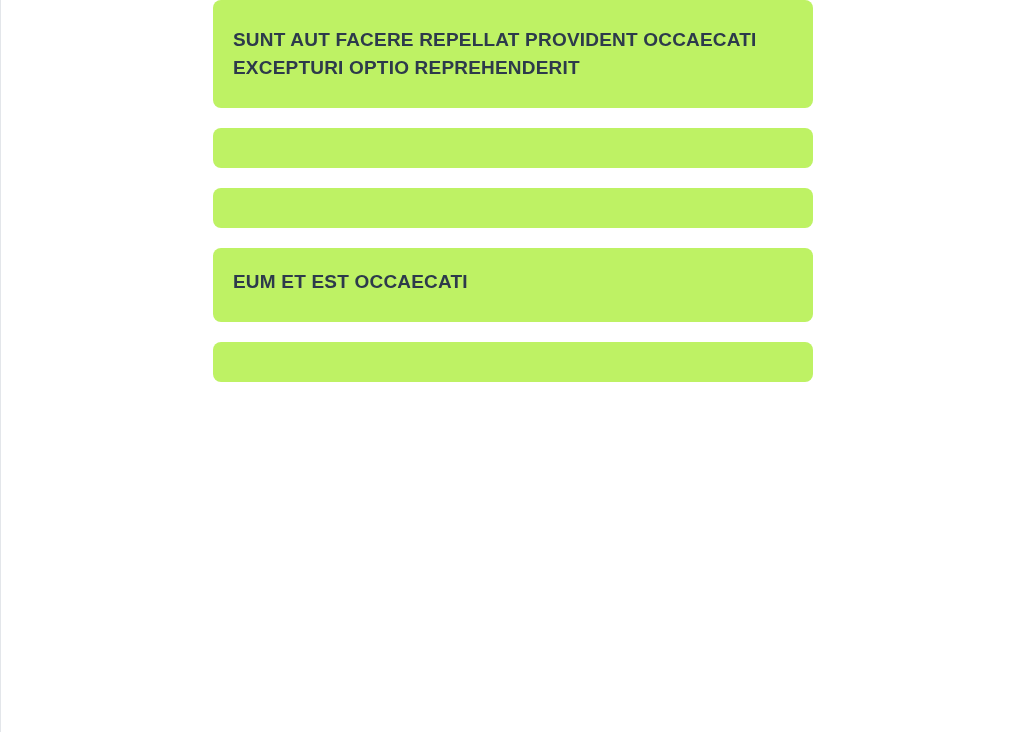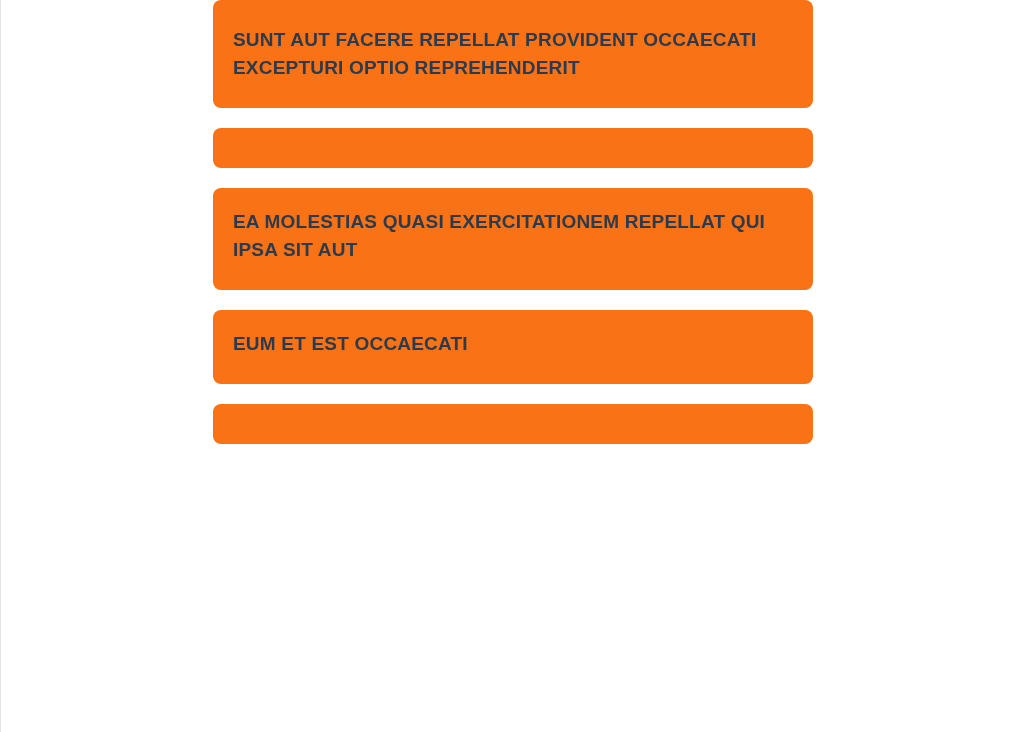--- a/index.html
+++ b/index.html
@@ -32,21 +32,21 @@
   .post-list {
     position: absolute;
     left: 213px;
     top: 0;
     width: 600px;
     display: flex;
     flex-direction: column;
     gap: 20px;
   }
   .post-card {
-    background: #f97316;
+    background: #bef264;
     border-radius: 8px;
     padding: 20px;
     box-sizing: border-box;
     width: 600px;
   }
   .post-card:first-child {
     padding-top: 26px;
   }
   .post-title {
     margin: 0 0 6px 0;
@@ -74,21 +74,20 @@
   <div class="post-list">
 
     <article class="post-card">
       <h2 class="post-title">sunt aut facere repellat provident occaecati excepturi optio reprehenderit</h2>
     </article>
 
     <article class="post-card">
     </article>
 
     <article class="post-card">
-      <h2 class="post-title">ea molestias quasi exercitationem repellat qui ipsa sit aut</h2>
     </article>
 
     <article class="post-card">
       <h2 class="post-title">eum et est occaecati</h2>
     </article>
 
     <article class="post-card">
 
       <p class="post-body"></p>
     </article>

